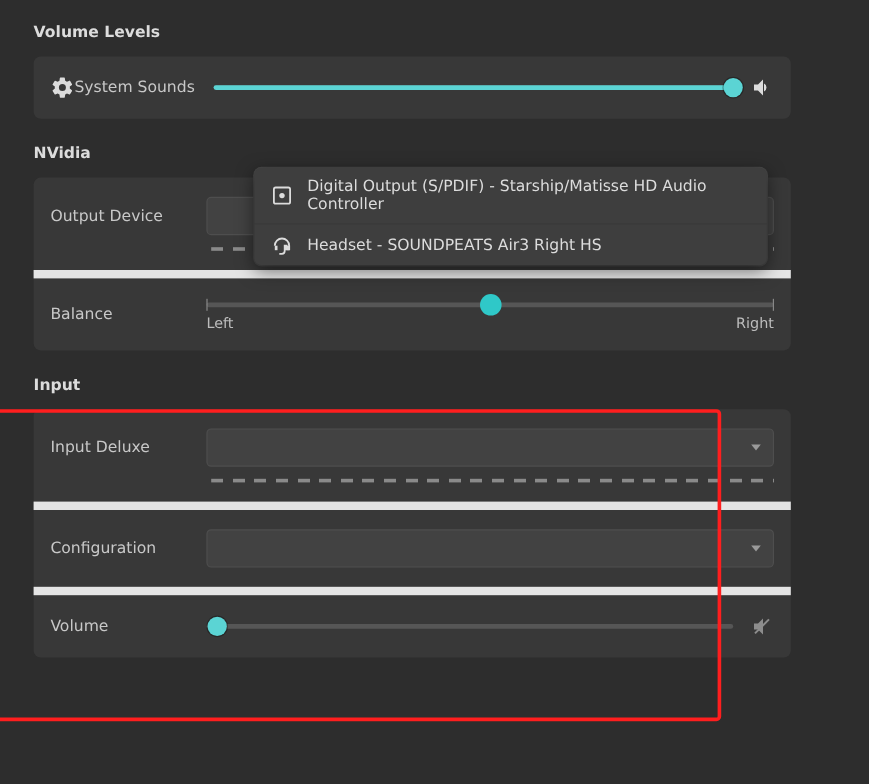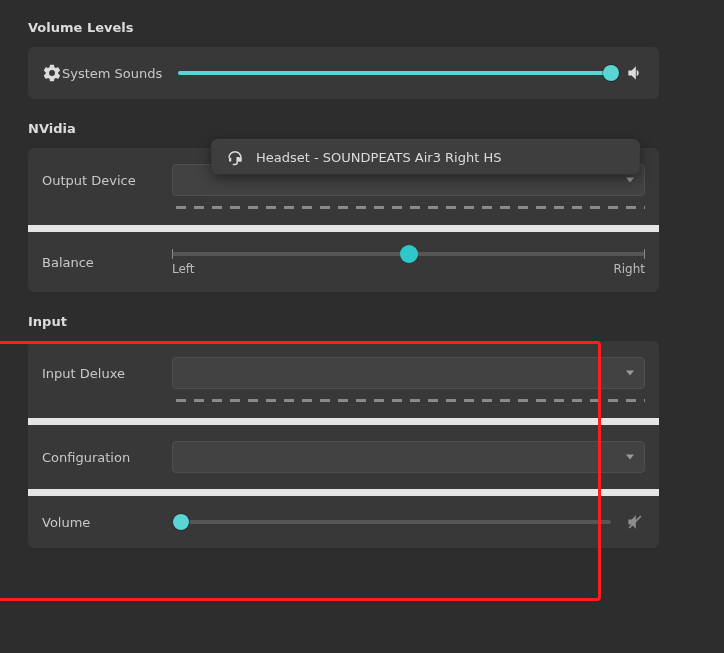--- a/index.html
+++ b/index.html
@@ -233,20 +233,29 @@
             </svg>
         </span>
       </div>
     </div>
   </div>
 
   <div class="popup" id="popup">
       <div class="popup-item">
         <span class="icon">
           <svg viewBox="0 0 24 24">
+            <rect x="3" y="3" width="18" height="18" rx="2" fill="none" stroke="#dcdcdc" stroke-width="2"></rect>
+            <circle cx="12" cy="12" r="3" fill="#dcdcdc"></circle>
+          </svg>
+        </span>
+        <span>Digital Output (S/PDIF) - Starship/Matisse HD Audio Controller</span>
+      </div>
+      <div class="popup-item">
+        <span class="icon">
+          <svg viewBox="0 0 24 24">
             <path d="M4 13a8 8 0 0 1 16 0v4h-3v-4h-2v6a3 3 0 0 1-3 3H9" fill="none" stroke="#dcdcdc" stroke-width="2"></path>
             <rect x="4" y="13" width="3" height="5" fill="#dcdcdc"></rect>
             <rect x="17" y="13" width="3" height="5" fill="#dcdcdc"></rect>
           </svg>
         </span>
         <span>Headset - SOUNDPEATS Air3 Right HS</span>
       </div>
     </div>
 
   <div class="highlight" style="left:-14px; top:341px; width:615px; height:260px;"></div>

